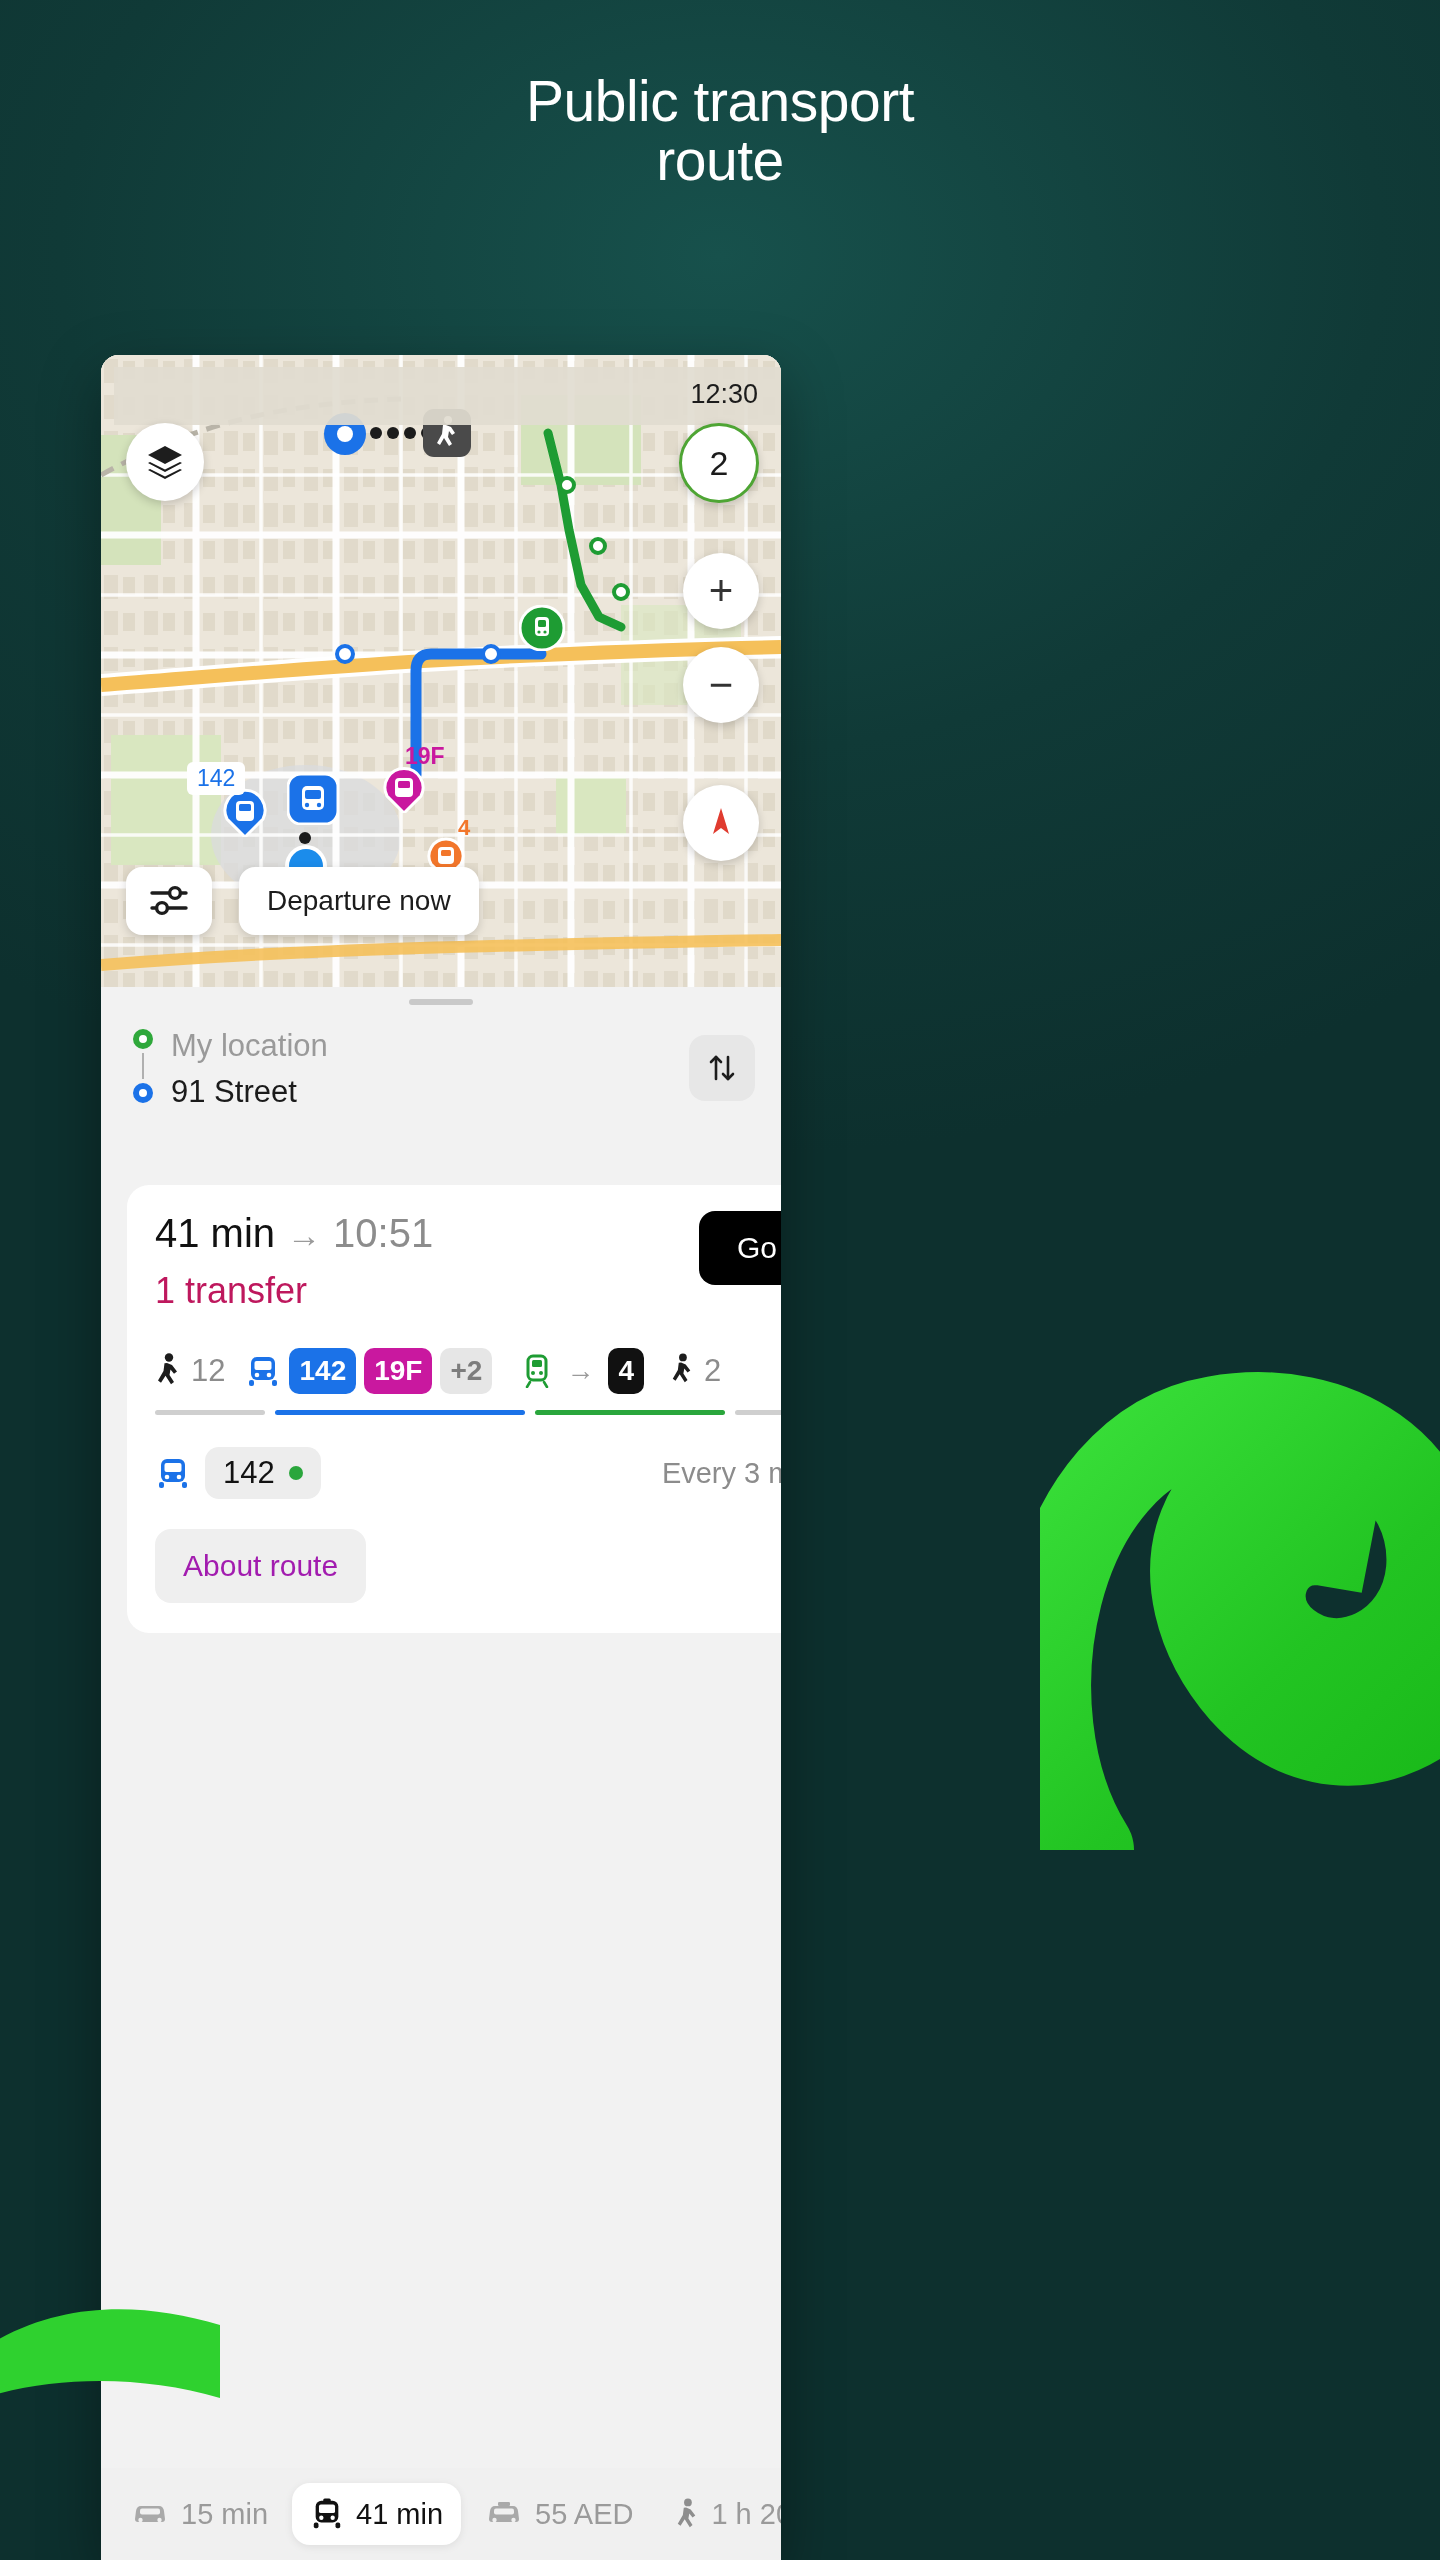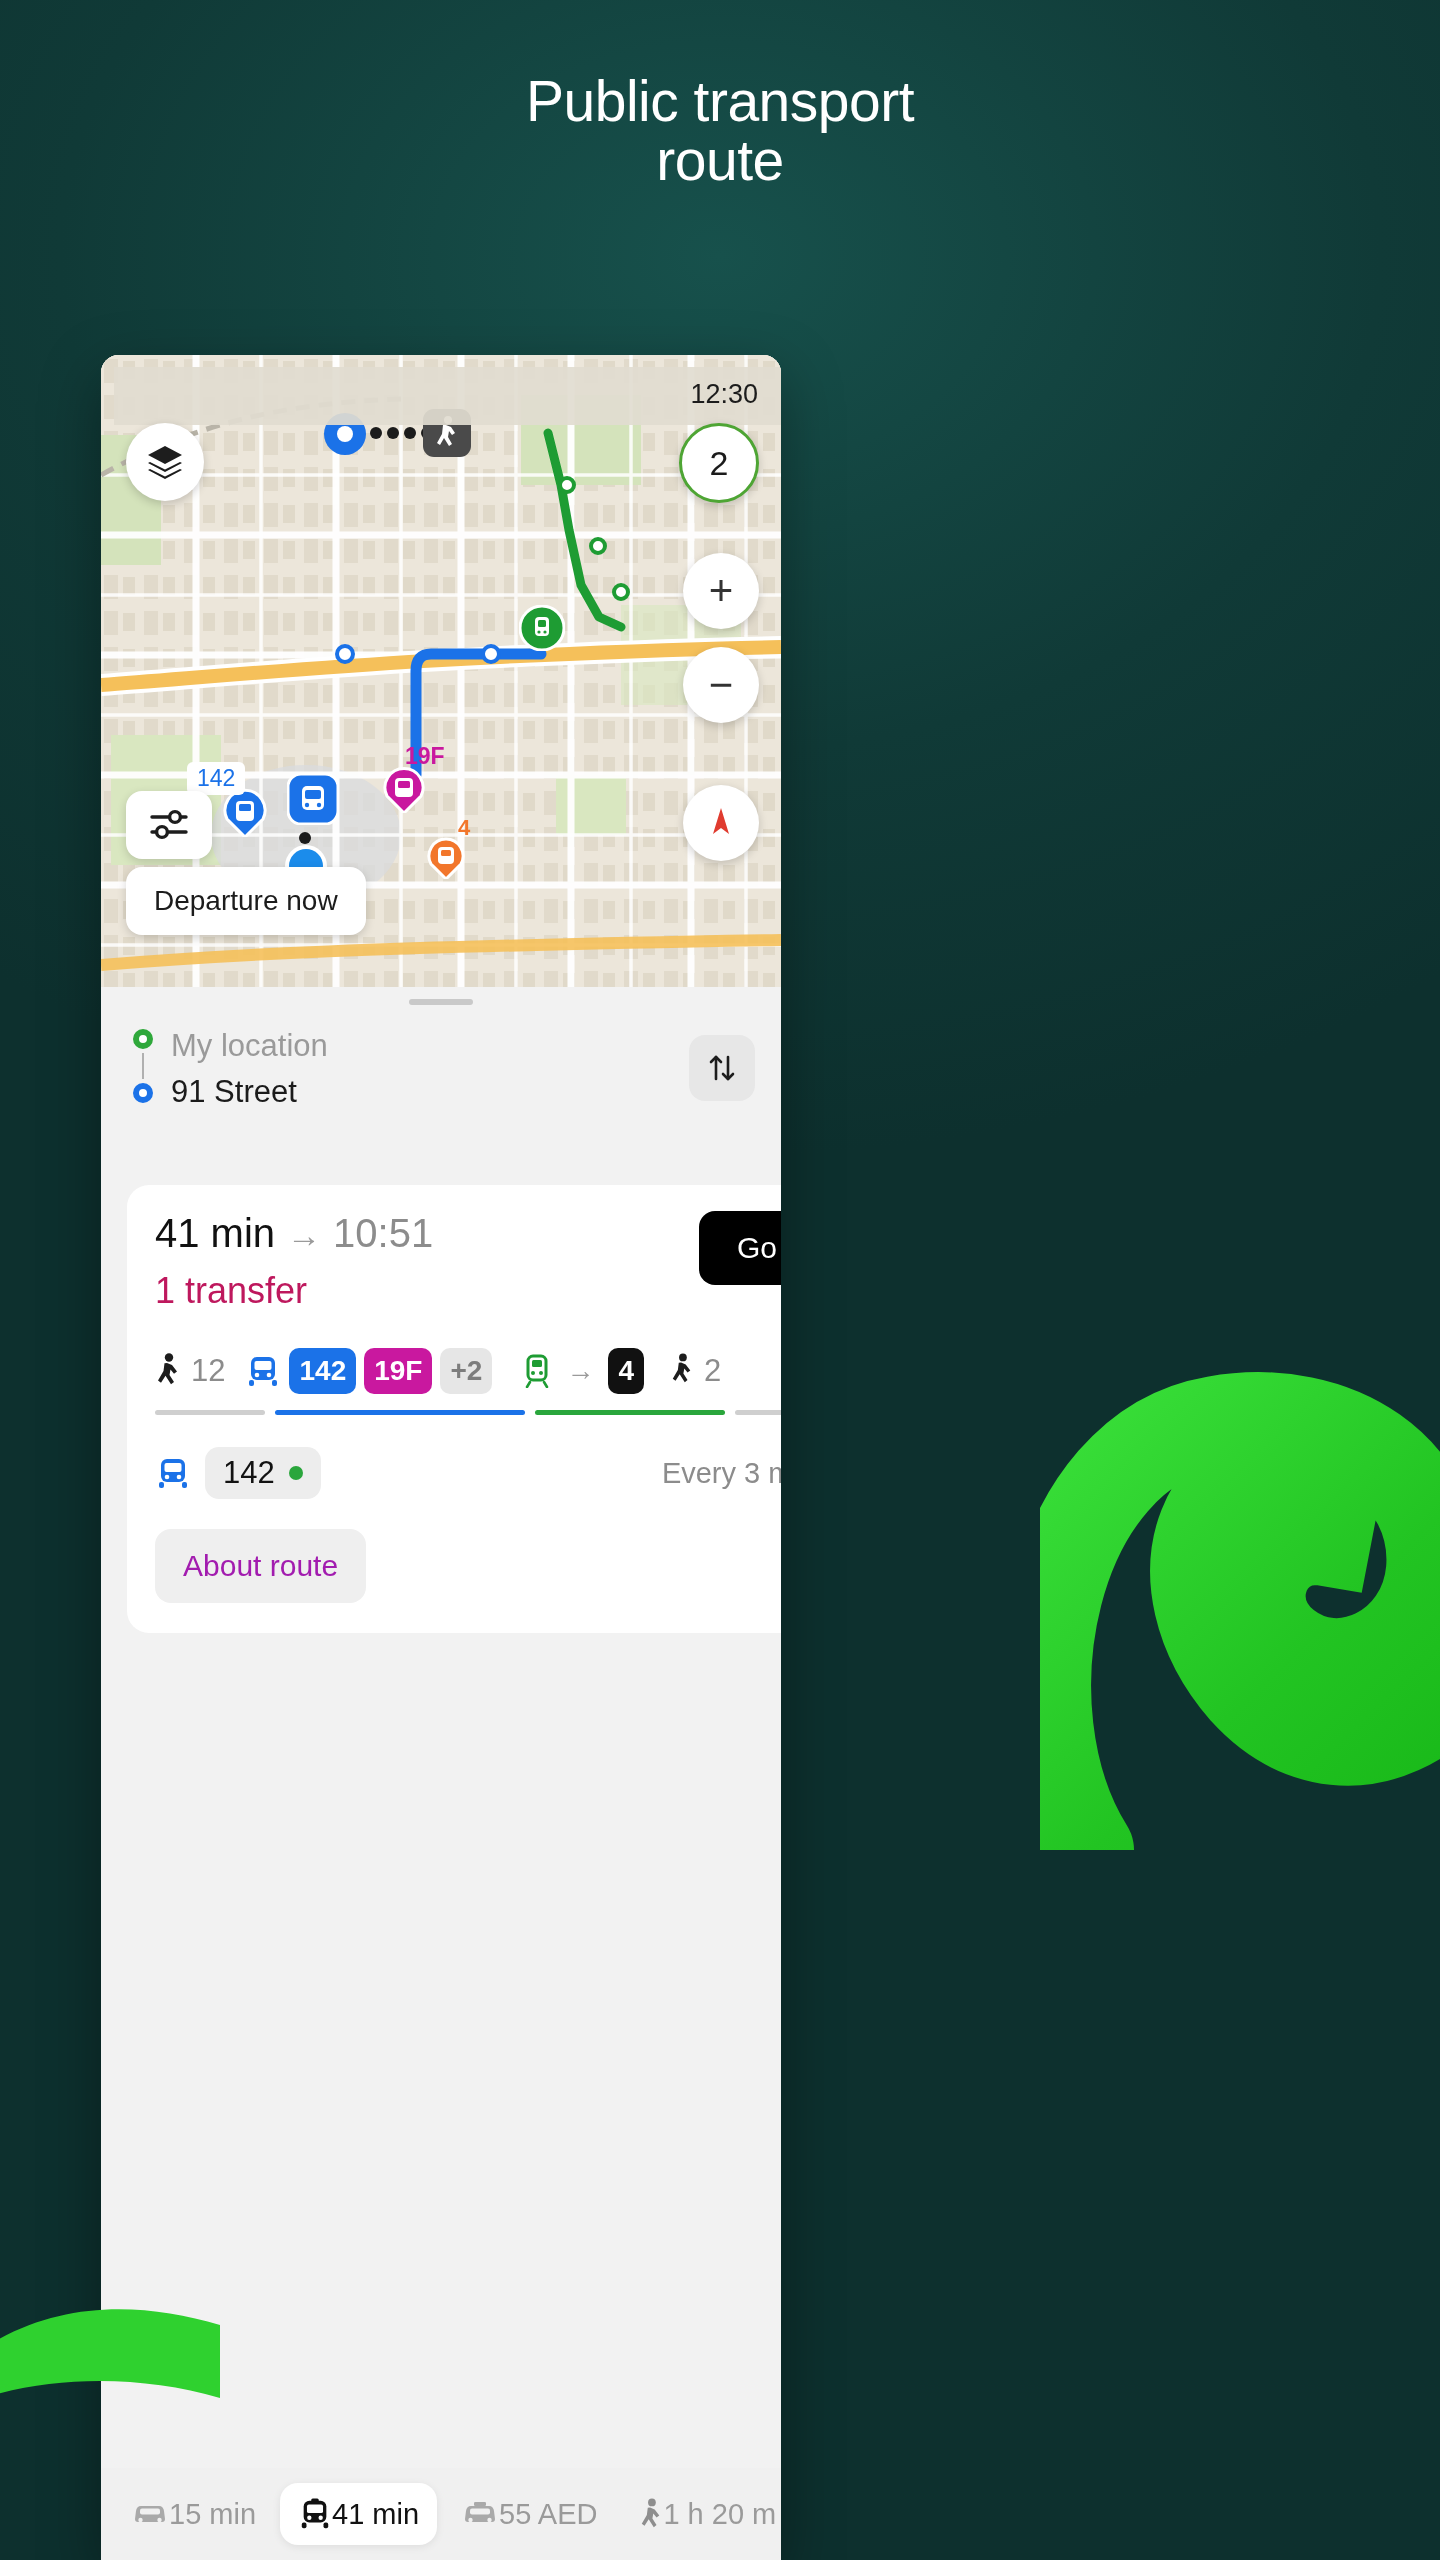--- a/index.html
+++ b/index.html
@@ -70,21 +70,21 @@
     right: 22px; top: 68px; width: 80px; height: 80px;
     border: 3px solid #4ea534;
     font-size: 34px; color: #1b1b1b;
   }
   #zoom-in-btn { right: 22px; top: 198px; width: 76px; height: 76px; font-size: 42px; color: #333; font-weight: 300;}
   #zoom-out-btn { right: 22px; top: 292px; width: 76px; height: 76px; font-size: 42px; color: #333; font-weight: 300;}
   #compass-btn { right: 22px; top: 430px; width: 76px; height: 76px; }
 
   .departure-bar {
     position: absolute; left: 25px; bottom: 52px;
-    display: flex; align-items: flex-start; gap: 8px; z-index: 7; flex-direction: column;
+    display: flex; align-items: flex-start; gap: 27px; z-index: 7;
   }
   .departure-bar .filter-btn {
     width: 86px; height: 68px; background: #fff; border-radius: 16px;
     display: flex; align-items: center; justify-content: center;
     box-shadow: 0 3px 10px rgba(0,0,0,0.16);
   }
   .departure-bar .dep-pill {
     height: 68px; background: #fff; border-radius: 16px;
     display: flex; align-items: center; padding: 0 28px;
     font-size: 28px; color: #1c1c1c;
@@ -176,21 +176,21 @@
   }
 
   
   .tabbar {
     position: absolute; left: 0; bottom: 0; width: 680px; height: 92px;
     background: #f0f0f0;
     display: flex; align-items: center; padding: 0 12px;
     gap: 6px;
   }
   .tab {
-    display: flex; align-items: center; 
+    display: flex; align-items: center; gap: 12px;
     padding: 14px 18px; border-radius: 18px;
     font-size: 29px; color: #9a9a9a; white-space: nowrap;
   }
   .tab.active { background: #fff; color: #111; box-shadow: 0 2px 8px rgba(0,0,0,0.08); }
 
   
   .ribbon-main {
     position: absolute; right: -60px; top: 1290px;
     width: 460px; height: 560px;
     z-index: 40; pointer-events: none;

